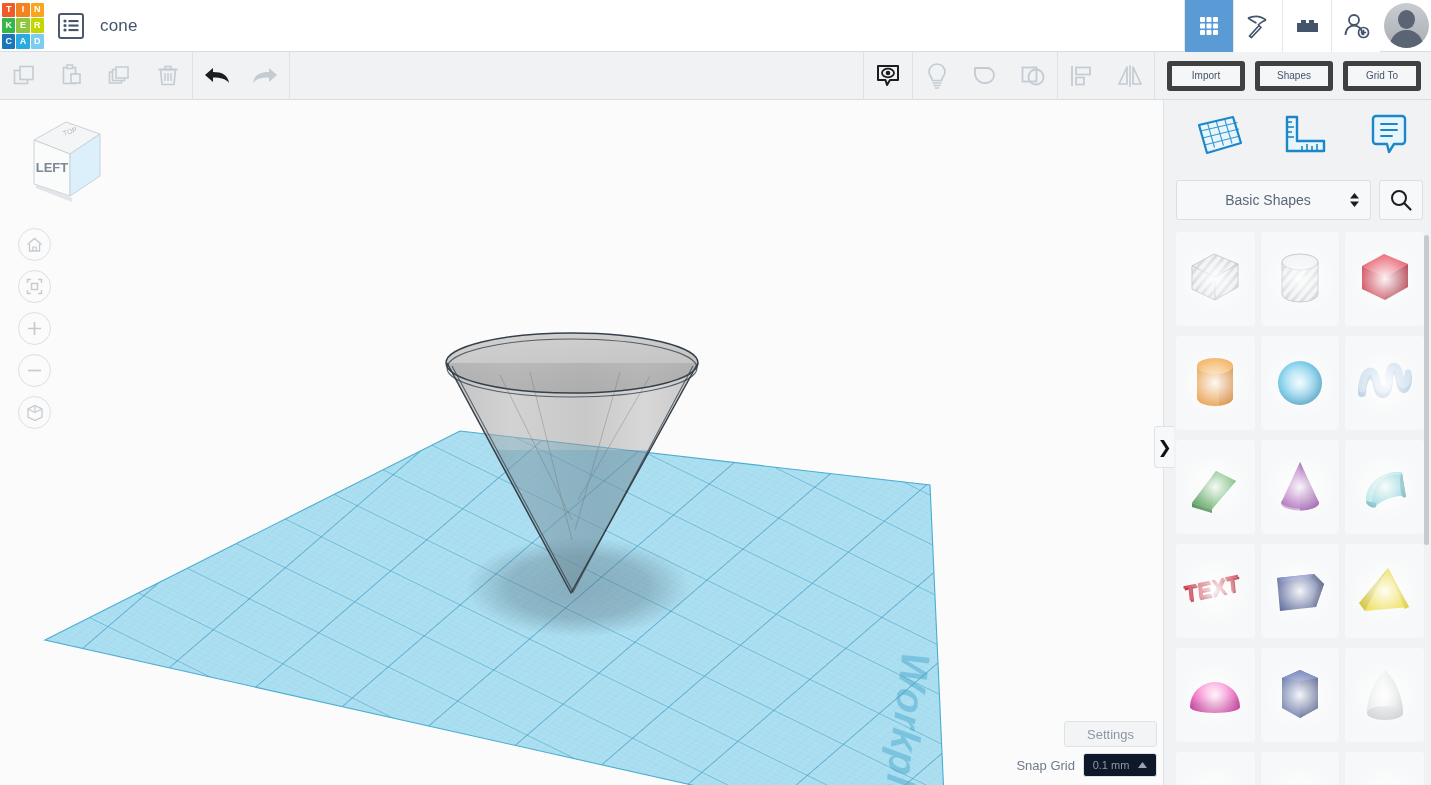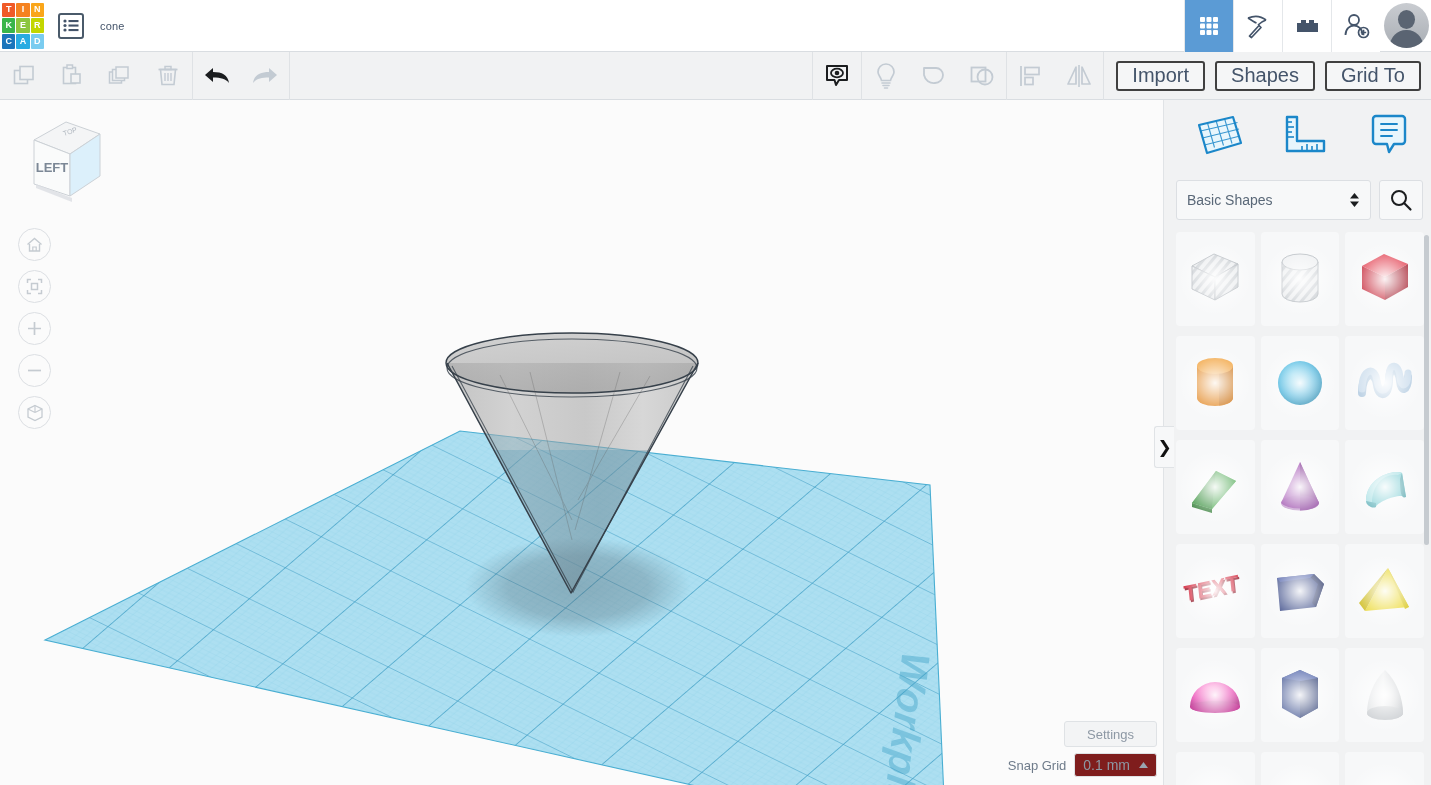--- a/index.html
+++ b/index.html
@@ -30,21 +30,21 @@
     font-family: "Liberation Sans", sans-serif;
     line-height: 1; border-radius: 1px;
   }
   #docbtn {
     width: 26px; height: 26px; margin-left: 12px;
     border: 2px solid #4a5a6a; border-radius: 3px;
     display: flex; align-items: center; justify-content: center;
     background: #fff; cursor: pointer;
   }
   #doctitle {
-    margin-left: 16px; font-size: 11px; color: #44546a; letter-spacing: .2px;
+    margin-left: 16px; font-size: 17px; color: #44546a; letter-spacing: .2px;
   }
   #topright { margin-left: auto; display: flex; align-items: center; height: 52px; }
   .tr-btn {
     width: 49px; height: 52px; display: flex; align-items: center; justify-content: center;
     border-left: 1px solid #e4e7ea; background: #fff; cursor: pointer;
   }
   .tr-btn.active { background: #5b9bd5; }
   #avatar {
     width: 45px; height: 45px; border-radius: 50%;
     background: linear-gradient(#c9ccd1, #a9aeb4);
@@ -69,22 +69,22 @@
   .tb-group { display: flex; align-items: center; height: 48px; }
   .tb-btn {
     width: 48px; height: 48px; display: flex; align-items: center; justify-content: center;
     cursor: pointer;
   }
   .tb-sep { width: 1px; height: 48px; background: #dfe2e5; }
   .tb-spacer { flex: 1; }
   #toolbar-right { display: flex; align-items: center; height: 48px; }
   .txt-btn {
     height: 30px; min-width: 78px; padding: 0 14px; margin-right: 10px;
-    background: #f5f6f7; border: 2px solid #404040; border-radius: 3px;
-    font-size: 20px; color: #44546a; cursor: pointer;
+    background: #f5f6f7; border: 5px solid #404040; border-radius: 3px;
+    font-size: 10px; color: #44546a; cursor: pointer;
     display: flex; align-items: center; justify-content: center;
     font-family: "Liberation Sans", sans-serif;
   }
 
   
   #canvas {
     position: absolute; left: 0; top: 100px; width: 1163px; height: 685px;
     background: #fbfbfb; overflow: hidden;
   }
   #viewcube { position: absolute; left: 16px; top: 8px; width: 92px; height: 100px; }
@@ -100,43 +100,43 @@
     display: flex; align-items: center; justify-content: center; cursor: pointer;
     font-family: "Liberation Sans", sans-serif;
   }
   #snapgrid-row {
     position: absolute; right: 6px; bottom: 8px;
     display: flex; align-items: center; gap: 8px;
   }
   #snapgrid-label { font-size: 13px; color: #6e7b8a; }
   #snapgrid-value {
     height: 24px; padding: 0 8px; min-width: 74px;
-    border: 1px solid #dfe2e5; border-radius: 3px; background: #7f1d1d;
-    font-size: 14px; color: #8d98a4; cursor: pointer;
+    border: 1px solid #dfe2e5; border-radius: 3px; background: #0f172a;
+    font-size: 11px; color: #8d98a4; cursor: pointer;
     display: flex; align-items: center; justify-content: center; gap: 9px;
   }
 
   
   #panel {
     position: absolute; left: 1163px; top: 100px; width: 268px; height: 685px;
     background: #f1f2f3; border-left: 1px solid #e0e3e6;
   }
   #panel-tabs {
     height: 72px; display: flex; align-items: center; padding-left: 12px; gap: 0;
   }
   .panel-tab {
     width: 90px; height: 66px; display: flex; align-items: center; justify-content: center;
     cursor: pointer;
   }
   #panel-search-row {
     height: 56px; display: flex; align-items: center; padding: 0 8px 0 12px; gap: 8px;
   }
   #category-select {
     flex: 1; height: 40px; background: #f7f8f9; border: 1px solid #dcdfe3; border-radius: 3px;
-    display: flex; align-items: center; padding: 0 10px; cursor: pointer;
+    display: flex; align-items: center; padding: 0 10px; cursor: pointer; text-align: center;
   }
   #category-label { flex: 1; font-size: 14px; color: #5a6878; }
   #search-btn {
     width: 44px; height: 40px; background: #f7f8f9; border: 1px solid #dcdfe3; border-radius: 3px;
     display: flex; align-items: center; justify-content: center; cursor: pointer;
   }
   #shape-grid {
     position: absolute; left: 0; top: 128px; width: 268px; height: 557px;
     padding: 4px 8px 0 12px;
     display: grid; grid-template-columns: repeat(3, 1fr);

